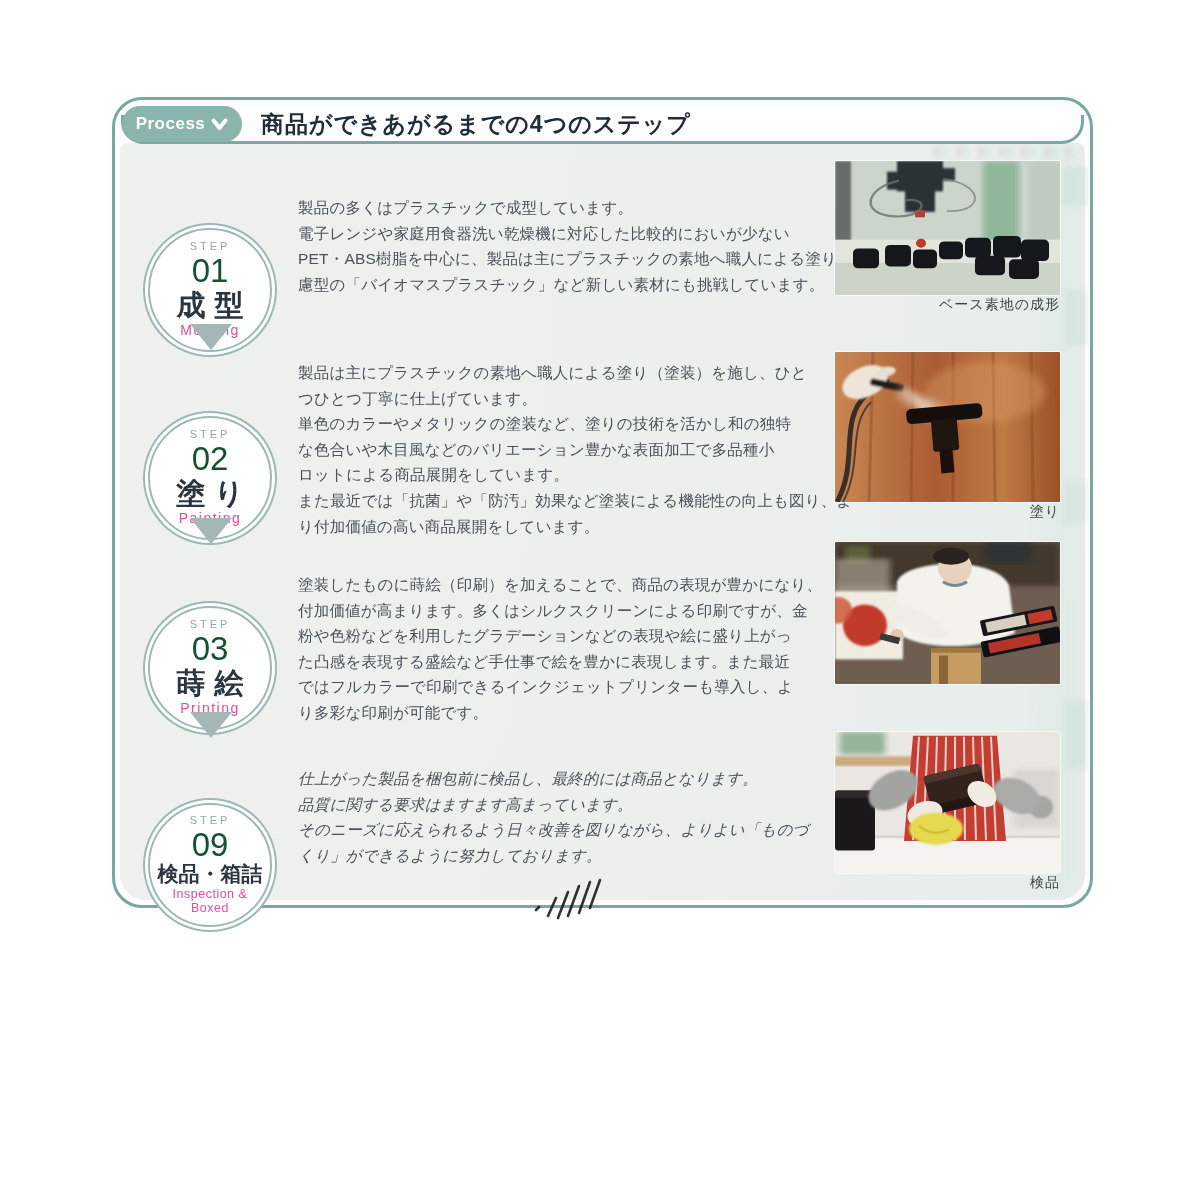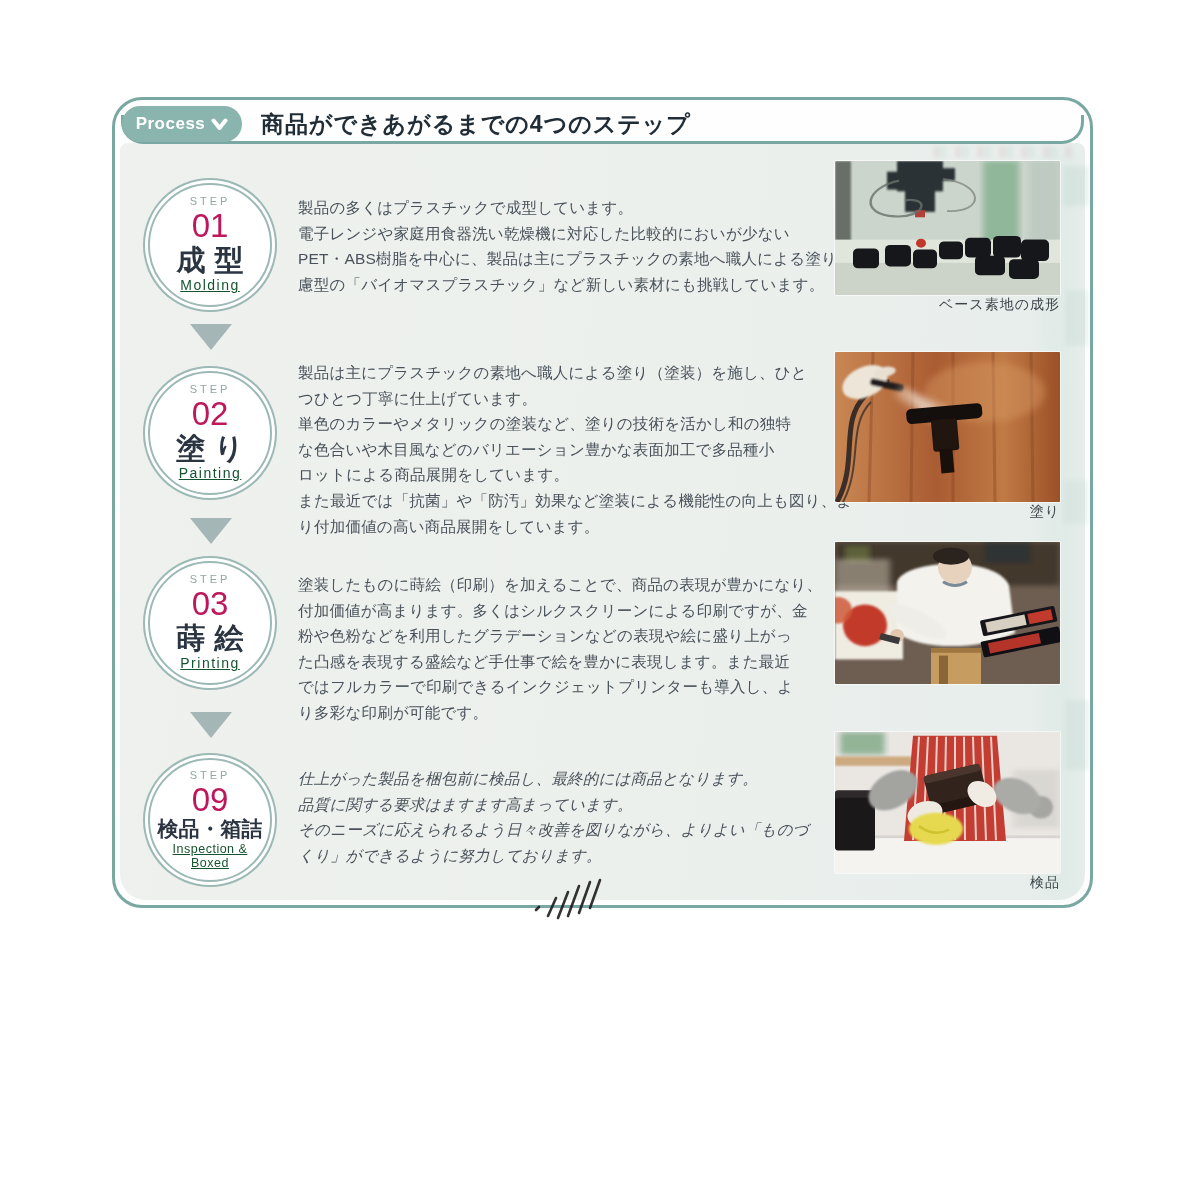--- a/index.html
+++ b/index.html
@@ -23,27 +23,27 @@
   .pill{position:absolute;left:7px;top:6px;width:120px;height:36px;z-index:4;
     background:#8ab4ae;border-radius:18px;display:flex;align-items:center;justify-content:center;gap:6px;}
   .pill-label{color:#ffffff;font-weight:bold;font-size:17px;letter-spacing:.5px;}
   .page-title{position:absolute;left:146px;top:7px;z-index:4;height:35px;line-height:35px;
     font-size:23px;font-weight:bold;color:#202d37;letter-spacing:1px;}
 
   
   .circle{position:absolute;left:33px;width:124px;height:124px;box-sizing:border-box;z-index:4;
     background:#ffffff;border:2px solid #9cb9b5;border-radius:50%;
     box-shadow:0 0 0 3px #ffffff,0 0 0 5px #9cb9b5;
-    display:flex;flex-direction:column;align-items:center;justify-content:center;text-align:center;}
+    display:flex;flex-direction:column;align-items:center;justify-content:center;text-align:center;margin-top:45px;}
   .step-label{font-size:11px;letter-spacing:3px;color:#93a7a4;line-height:1;margin-bottom:2px;}
-  .step-num{font-size:33px;color:#be185d;line-height:1.05;}
+  .step-num{font-size:33px;color:#14532d;line-height:1.05;}
   .kanji{font-size:29px;font-weight:bold;color:#2a3541;line-height:1.15;}
   .kanji.spread{letter-spacing:9px;padding-left:9px;}
   .kanji.small{font-size:21px;letter-spacing:0;}
-  .name-en{font-size:14px;color:#14532d;letter-spacing:1.5px;line-height:1.15;white-space:pre-line;text-decoration:underline;}
+  .name-en{font-size:14px;color:#ec4899;letter-spacing:1.5px;line-height:1.15;white-space:pre-line;}
   .name-en.small{font-size:12.5px;letter-spacing:.5px;}
 
   
   .arrow{position:absolute;left:75px;width:0;height:0;z-index:4;
     border-left:21px solid transparent;border-right:21px solid transparent;border-top:26px solid #a4b6b5;}
 
   
   .step-text{position:absolute;left:183px;width:558px;z-index:4;
     font-size:15.5px;line-height:25.6px;color:#49525a;white-space:pre-line;letter-spacing:.2px;}
 

